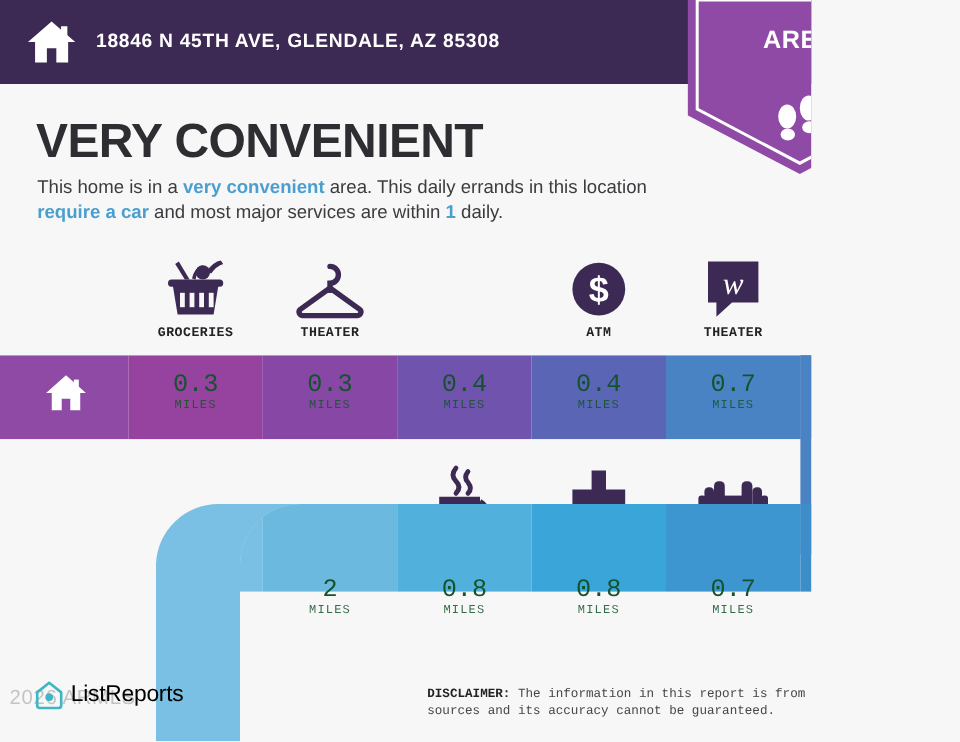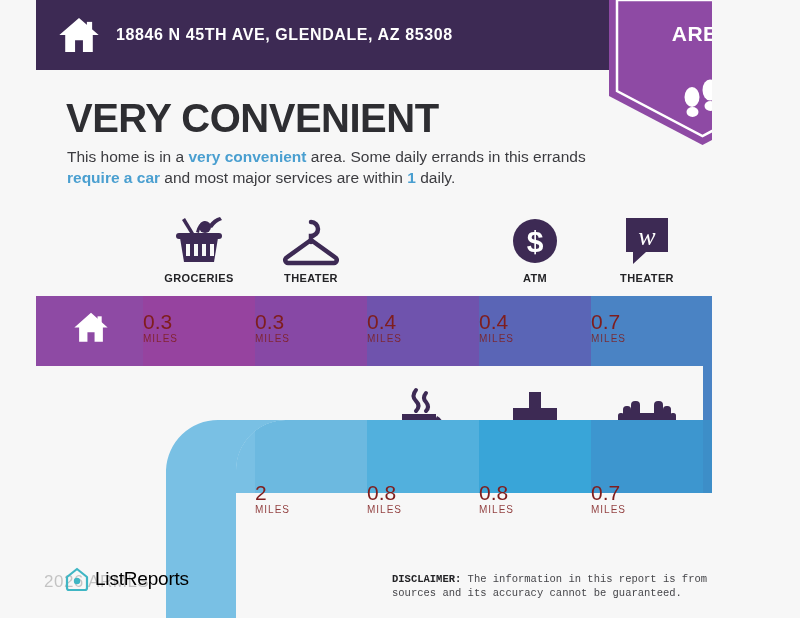--- a/index.html
+++ b/index.html
@@ -7,21 +7,20 @@
     width: 800px; height: 618px;
     background: #f7f7f7;
     font-family: "Liberation Sans", sans-serif;
     overflow: hidden;
   }
   #page {
     position: relative;
     width: 676px; height: 618px;
     background: #f7f7f7;
     overflow: hidden;
-    margin-left: 36px;
   }
 
   
   .header-band {
     position: absolute; left: 0; top: 0;
     width: 800px; height: 70px;
     background: #3d2a54;
   }
   .header-house {
     position: absolute; left: 22px; top: 14px;
@@ -83,30 +82,33 @@
     align-items: flex-end;
     justify-content: center;
   }
   .icon-label {
     margin-top: 6px;
     font-size: 11px;
     font-weight: bold;
     color: #232326;
     letter-spacing: 0.4px;
     white-space: nowrap;
+    font-family: Liberation Mono, monospace;
   }
 
   
   .ribbon { position: absolute; left: 0; top: 288px; width: 800px; height: 330px; }
 
   .seg-text {
     position: absolute;
     width: 112px;
-    color: #7f1d1d;
+    text-align: center;
+    color: #14532d;
     pointer-events: none;
+    font-family: Liberation Mono, monospace;
   }
   .seg-value { font-size: 21px; line-height: 23px; }
   .seg-unit  { font-size: 10px; letter-spacing: 1px; opacity: .85; }
 
   .ribbon-house {
     position: absolute; left: 36px; top: 308px;
     width: 38px; height: 38px;
   }
 
   
@@ -159,21 +161,21 @@
       <ellipse cx="101" cy="90" rx="7.5" ry="10.5"></ellipse>
       <ellipse cx="101.5" cy="106" rx="6" ry="5"></ellipse>
     </g>
   </svg>
   <div class="shield-label">
     <div>AREA</div>
   </div>
 
   <div class="headline">VERY CONVENIENT</div>
   <div class="blurb">
-    <span>This home is in a </span><b>very convenient</b><span> area. Some daily errands in this errands </span><b>require a car</b><span> and most major services are within </span><b>1</b><span> daily.</span>
+    <span>This home is in a </span><b>very convenient</b><span> area. This daily errands in this location </span><b>require a car</b><span> and most major services are within </span><b>1</b><span> daily.</span>
   </div>
 
   <div class="icon-cell" style="left:107px; top:210px;">
     <div class="icon-art">
       <svg width="54" height="52" viewBox="0 0 54 52">
         <g fill="#3d2a54">
           <path d="M8 24 h38 l-4 24 h-30 Z"></path>
           <rect x="4" y="19" width="46" height="6" rx="3"></rect>
           <circle cx="33" cy="13" r="6"></circle>
           <path d="M36 12 q6 -8 12 -9 l2 3 q-6 2 -10 8 Z"></path>

